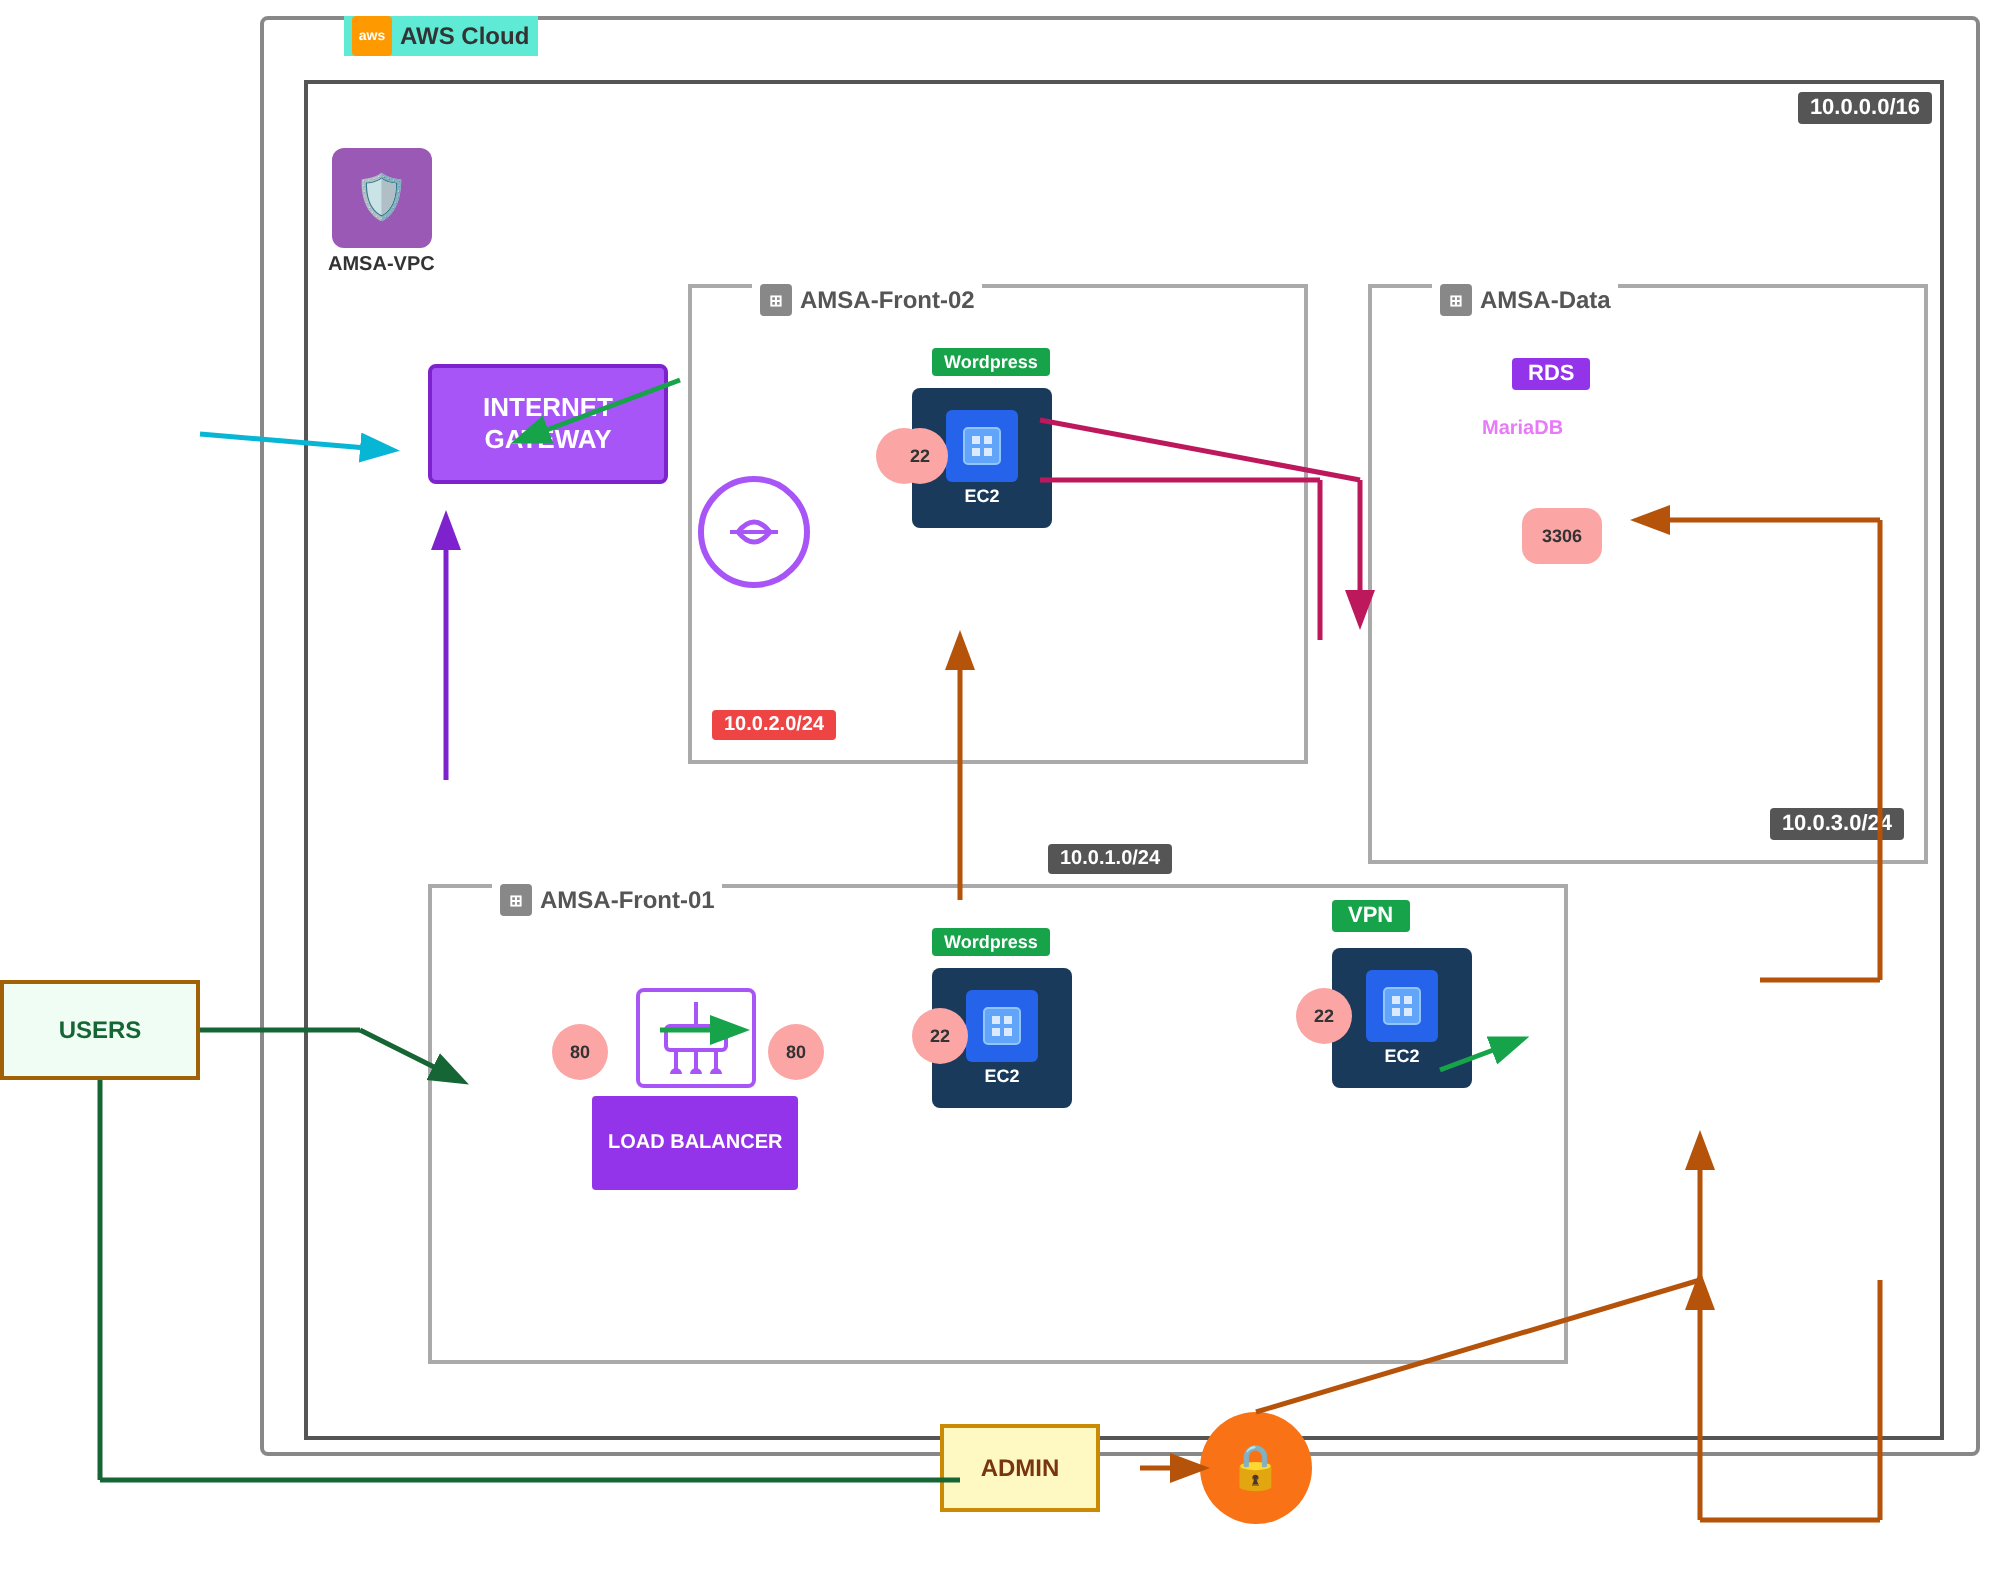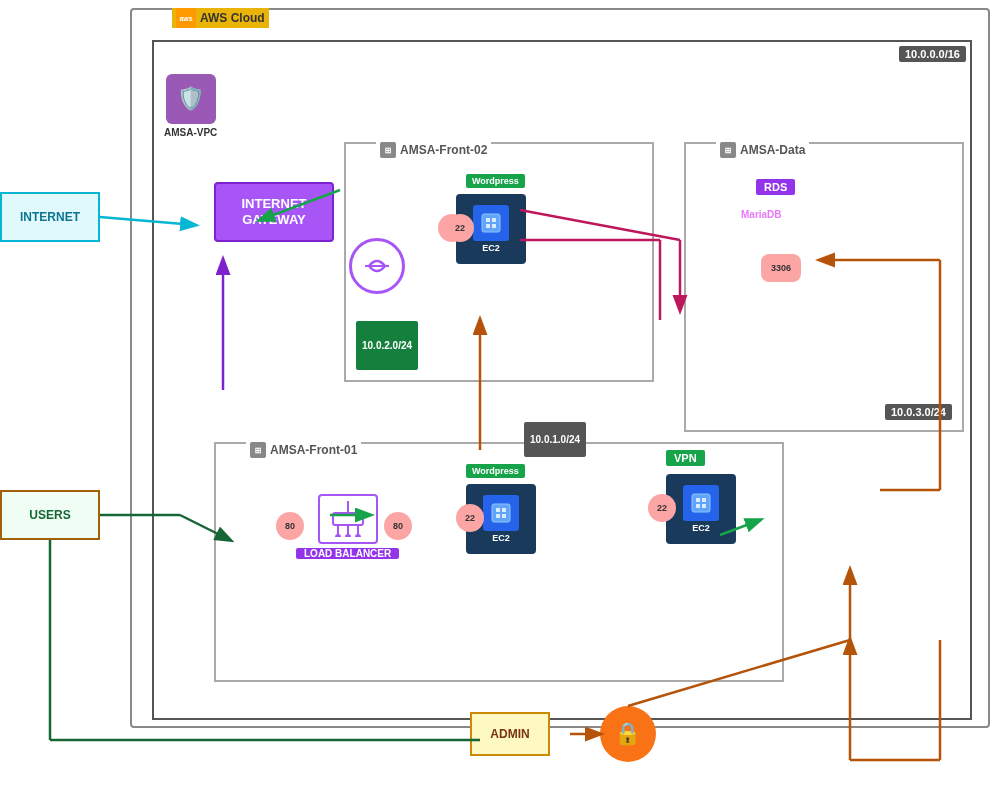--- a/index.html
+++ b/index.html
@@ -29,21 +29,21 @@
       border-radius: 4px;
       background: transparent;
     }
 
     .aws-cloud-label {
       position: absolute;
       top: -2px; left: 40px;
       display: flex;
       align-items: center;
       gap: 4px;
-      background: #eab308;
+      background: #5eead4;
       padding: 0 4px;
     }
 
     .aws-logo {
       width: 20px; height: 20px;
       background: #f90;
       border-radius: 2px;
       display: flex; align-items: center; justify-content: center;
       font-size: 8px; color: white; font-weight: bold;
     }
@@ -263,21 +263,21 @@
       font-size: 24px;
       color: #a855f7;
       background: white;
     }
 
     .lb-label {
       background: #9333ea;
       color: white;
       font-size: 10px;
       font-weight: bold;
-      padding: 0 8px;
+      padding: 18px 8px;
       border-radius: 2px;
       margin-top: 4px;
       text-align: center;
     }
 
     
     .internet-box {
       position: absolute;
       top: 192px; left: 0px;
       width: 100px;
@@ -335,36 +335,36 @@
       position: absolute;
       top: 0; left: 0;
       width: 1007px;
       height: 793px;
       pointer-events: none;
     }
 
     .subnet-cidr-badge {
       position: absolute;
       bottom: 10px; left: 10px;
-      background: #15803d;
+      background: #ef4444;
       color: white;
       font-size: 10px;
       font-weight: bold;
-      padding: 19px 6px;
+      padding: 2px 6px;
       border-radius: 2px;
     }
 
     .front01-cidr {
       position: absolute;
       top: 380px; left: 370px;
       background: #555;
       color: white;
       font-size: 10px;
       font-weight: bold;
-      padding: 12px 6px;
+      padding: 2px 6px;
       border-radius: 2px;
     }
   </style>
 </head>
 <body>
 
 <div class="diagram-container">
 
   <div class="aws-cloud">
     <div class="aws-cloud-label">
@@ -494,21 +494,20 @@
           <div class="port-badge" style="top:20px;left:-18px;">22</div>
         </div>
 
       </div>
 
       <div class="front01-cidr">10.0.1.0/24</div>
 
     </div>
   </div>
 
-  <div class="internet-box">INTERNET</div>
 
   <div class="users-box">USERS</div>
 
   <div class="admin-box">ADMIN</div>
 
   <div class="lock-circle">🔒</div>
 
   <svg class="arrows-svg">
     <defs>
       <marker id="arrow-blue" markerWidth="8" markerHeight="8" refX="6" refY="3" orient="auto">

